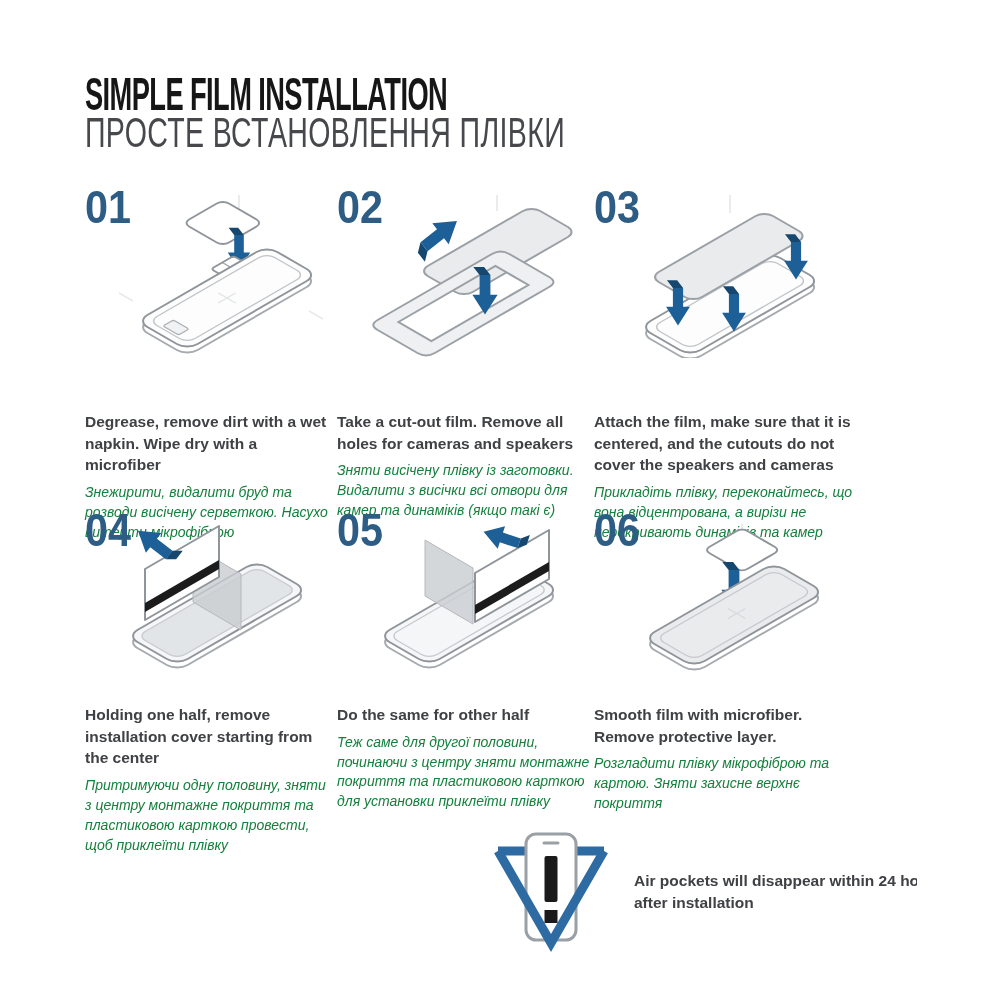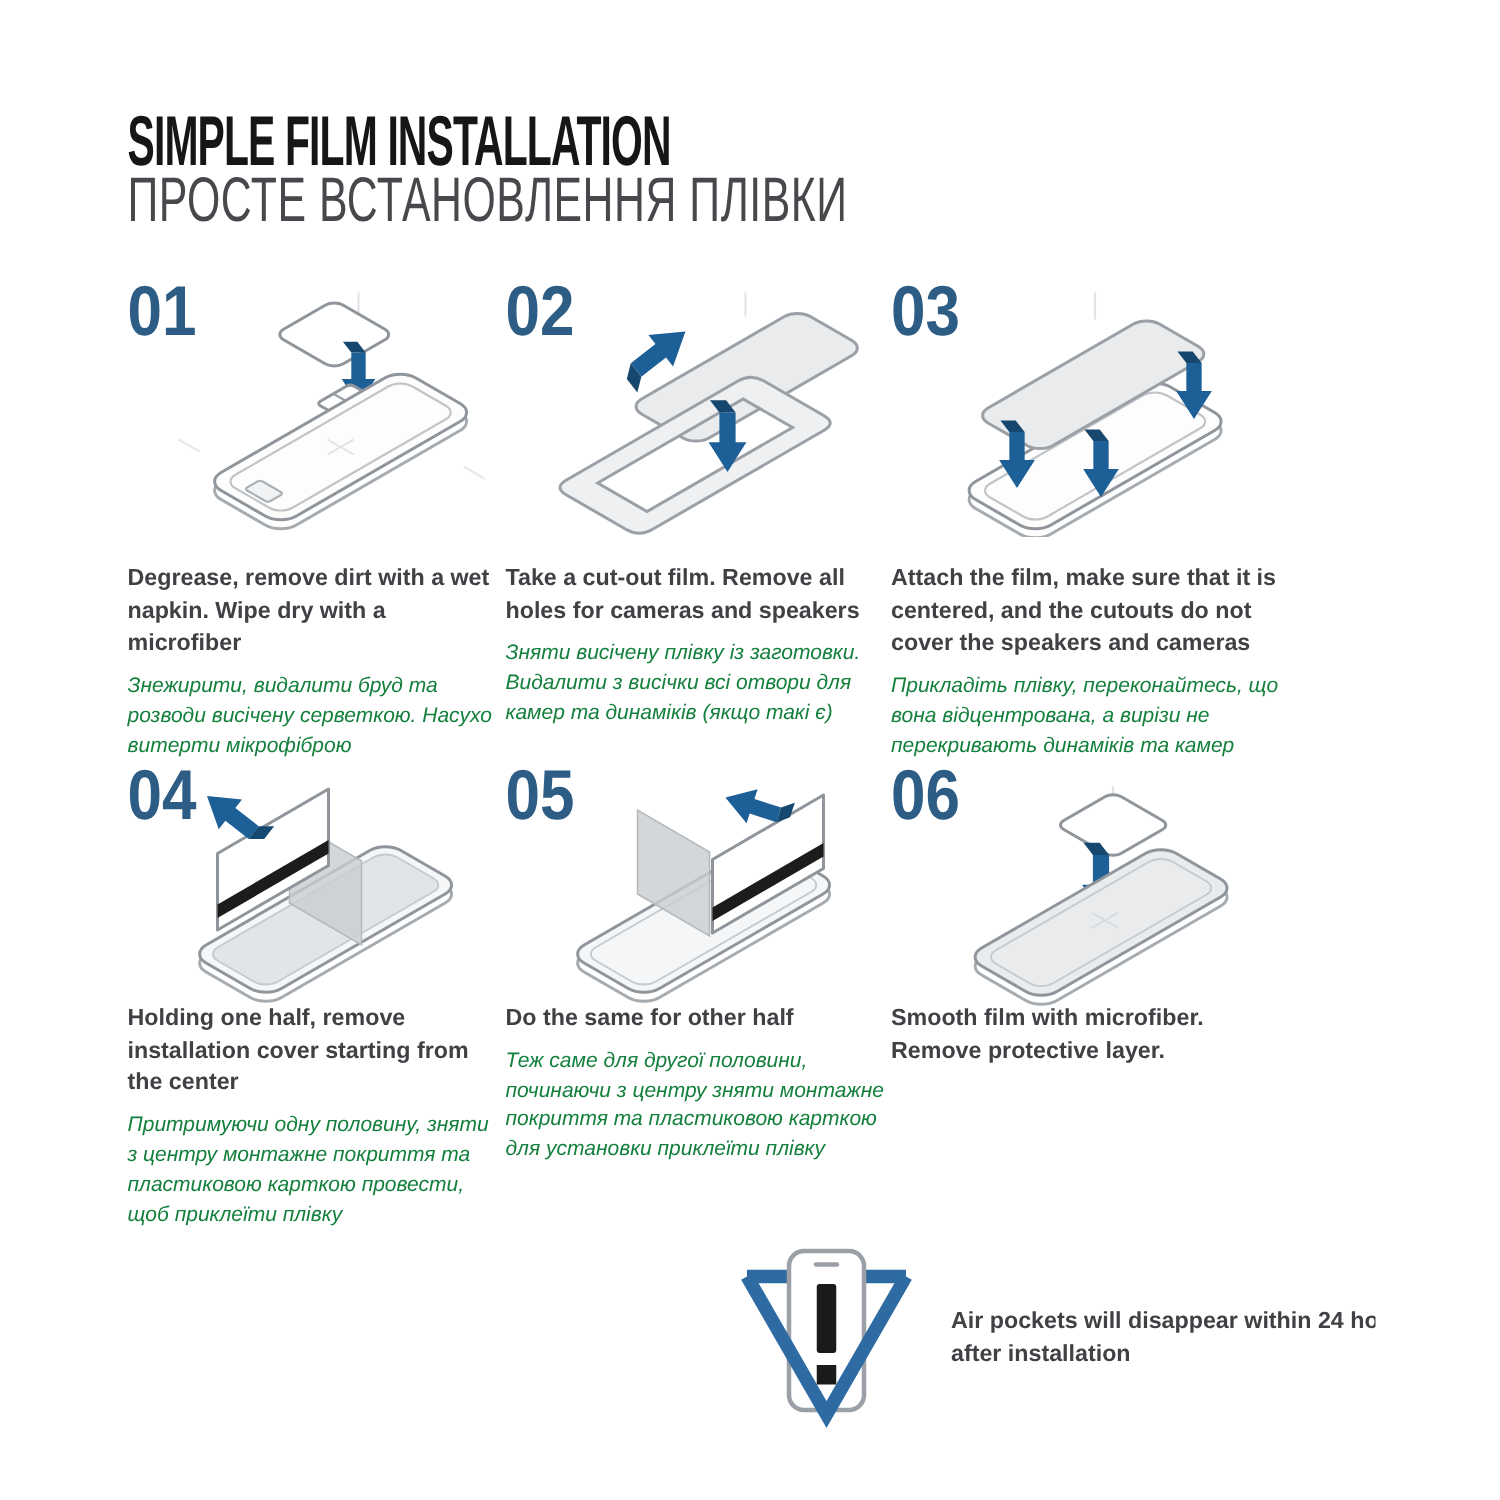--- a/index.html
+++ b/index.html
@@ -25,21 +25,21 @@
     grid-template-rows:323px 330px;
   }
   .step { position:relative; }
   .step-number {
     position:absolute; left:0; top:0; font-size:47px; font-weight:800;
     color:#2d5c84; line-height:1; transform:scaleX(0.88); transform-origin:left top;
   }
   .art { position:absolute; left:26px; }
   .row1 .art { top:10px; }
   .row2 .art { top:18px; }
-  .step-text { position:absolute; left:0; width:100%; }
+  .step-text { position:absolute; left:0; width:100%;margin-top:36px; }
   .row1 .step-text { top:192px; }
   .row2 .step-text { top:162px; }
   .t-en { font-size:15.5px; font-weight:700; color:#3f4144; line-height:1.4; margin:0 0 7px 0; }
   .t-uk { font-size:14px; font-style:italic; color:#15803d; line-height:1.42; margin:0; }
   
   .note { position:absolute; left:494px; top:830px; display:flex; gap:26px; align-items:center; }
   .note-icon { flex:0 0 auto; }
   .note-text { width:312px; padding-top:6px; }
   svg { display:block; }
 </style>
@@ -216,20 +216,21 @@
             <g transform="matrix(0.866,-0.5,0.866,0.5,24,114)">
               <rect x="0" y="0" width="150" height="58" rx="12" fill="#e9ebed" stroke="#8f959a" stroke-width="2" vector-effect="non-scaling-stroke"></rect>
               <rect x="7" y="7" width="136" height="44" rx="9" fill="none" stroke="#c6cacd" stroke-width="1.3" vector-effect="non-scaling-stroke"></rect>
               <path d="M68,29 H88 M78,19 V39" stroke="#d6dadc" stroke-width="1.2" vector-effect="non-scaling-stroke"></path>
             </g>
           </g>
         </svg>
       </div>
       <div class="step-text">
         <p class="t-en">Smooth film with microfiber. Remove protective layer.</p>
+        <p class="t-uk">Розгладити плівку мікрофіброю та картою. Зняти захисне верхнє покриття</p>
       </div>
     </div>
 
   </div>
 
   <div class="note">
     <div class="note-icon">
       <svg width="114" height="124" viewBox="0 0 114 124">
         <path d="M4,21 H110" stroke="#2e6ba3" stroke-width="9"></path>
         <rect x="32" y="4" width="50" height="106" rx="10" fill="#ffffff" stroke="#9aa0a5" stroke-width="3"></rect>

